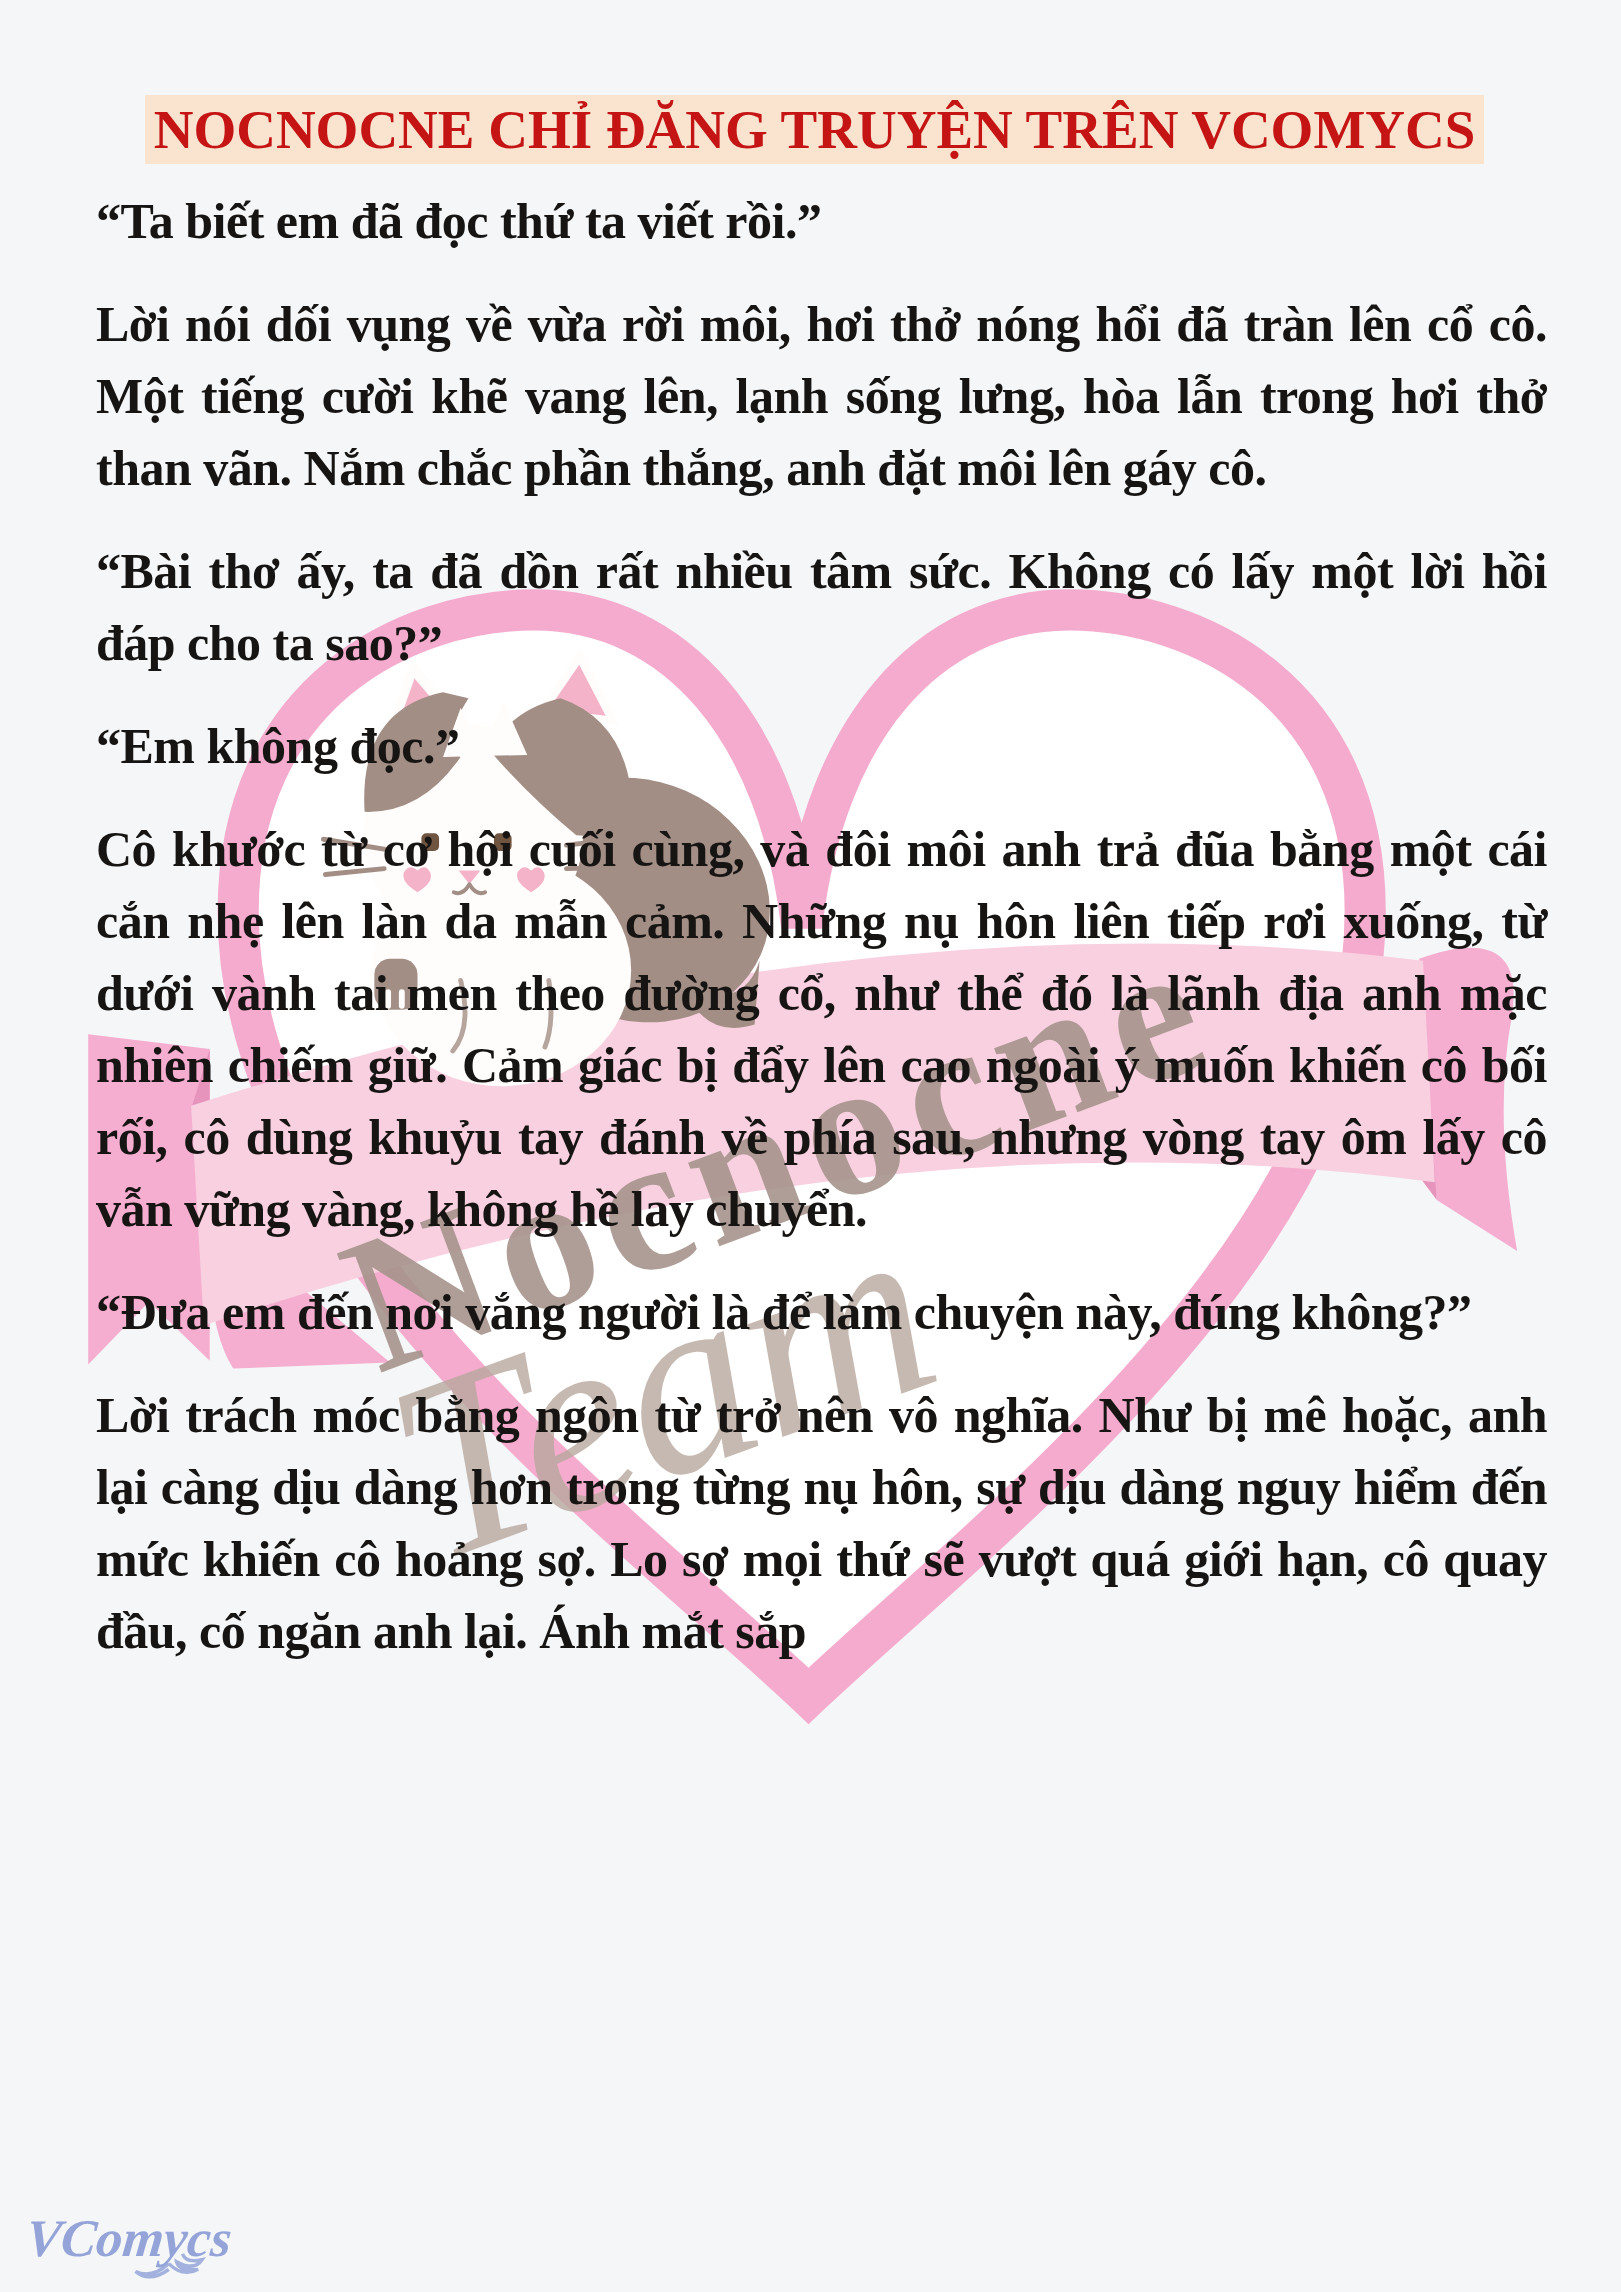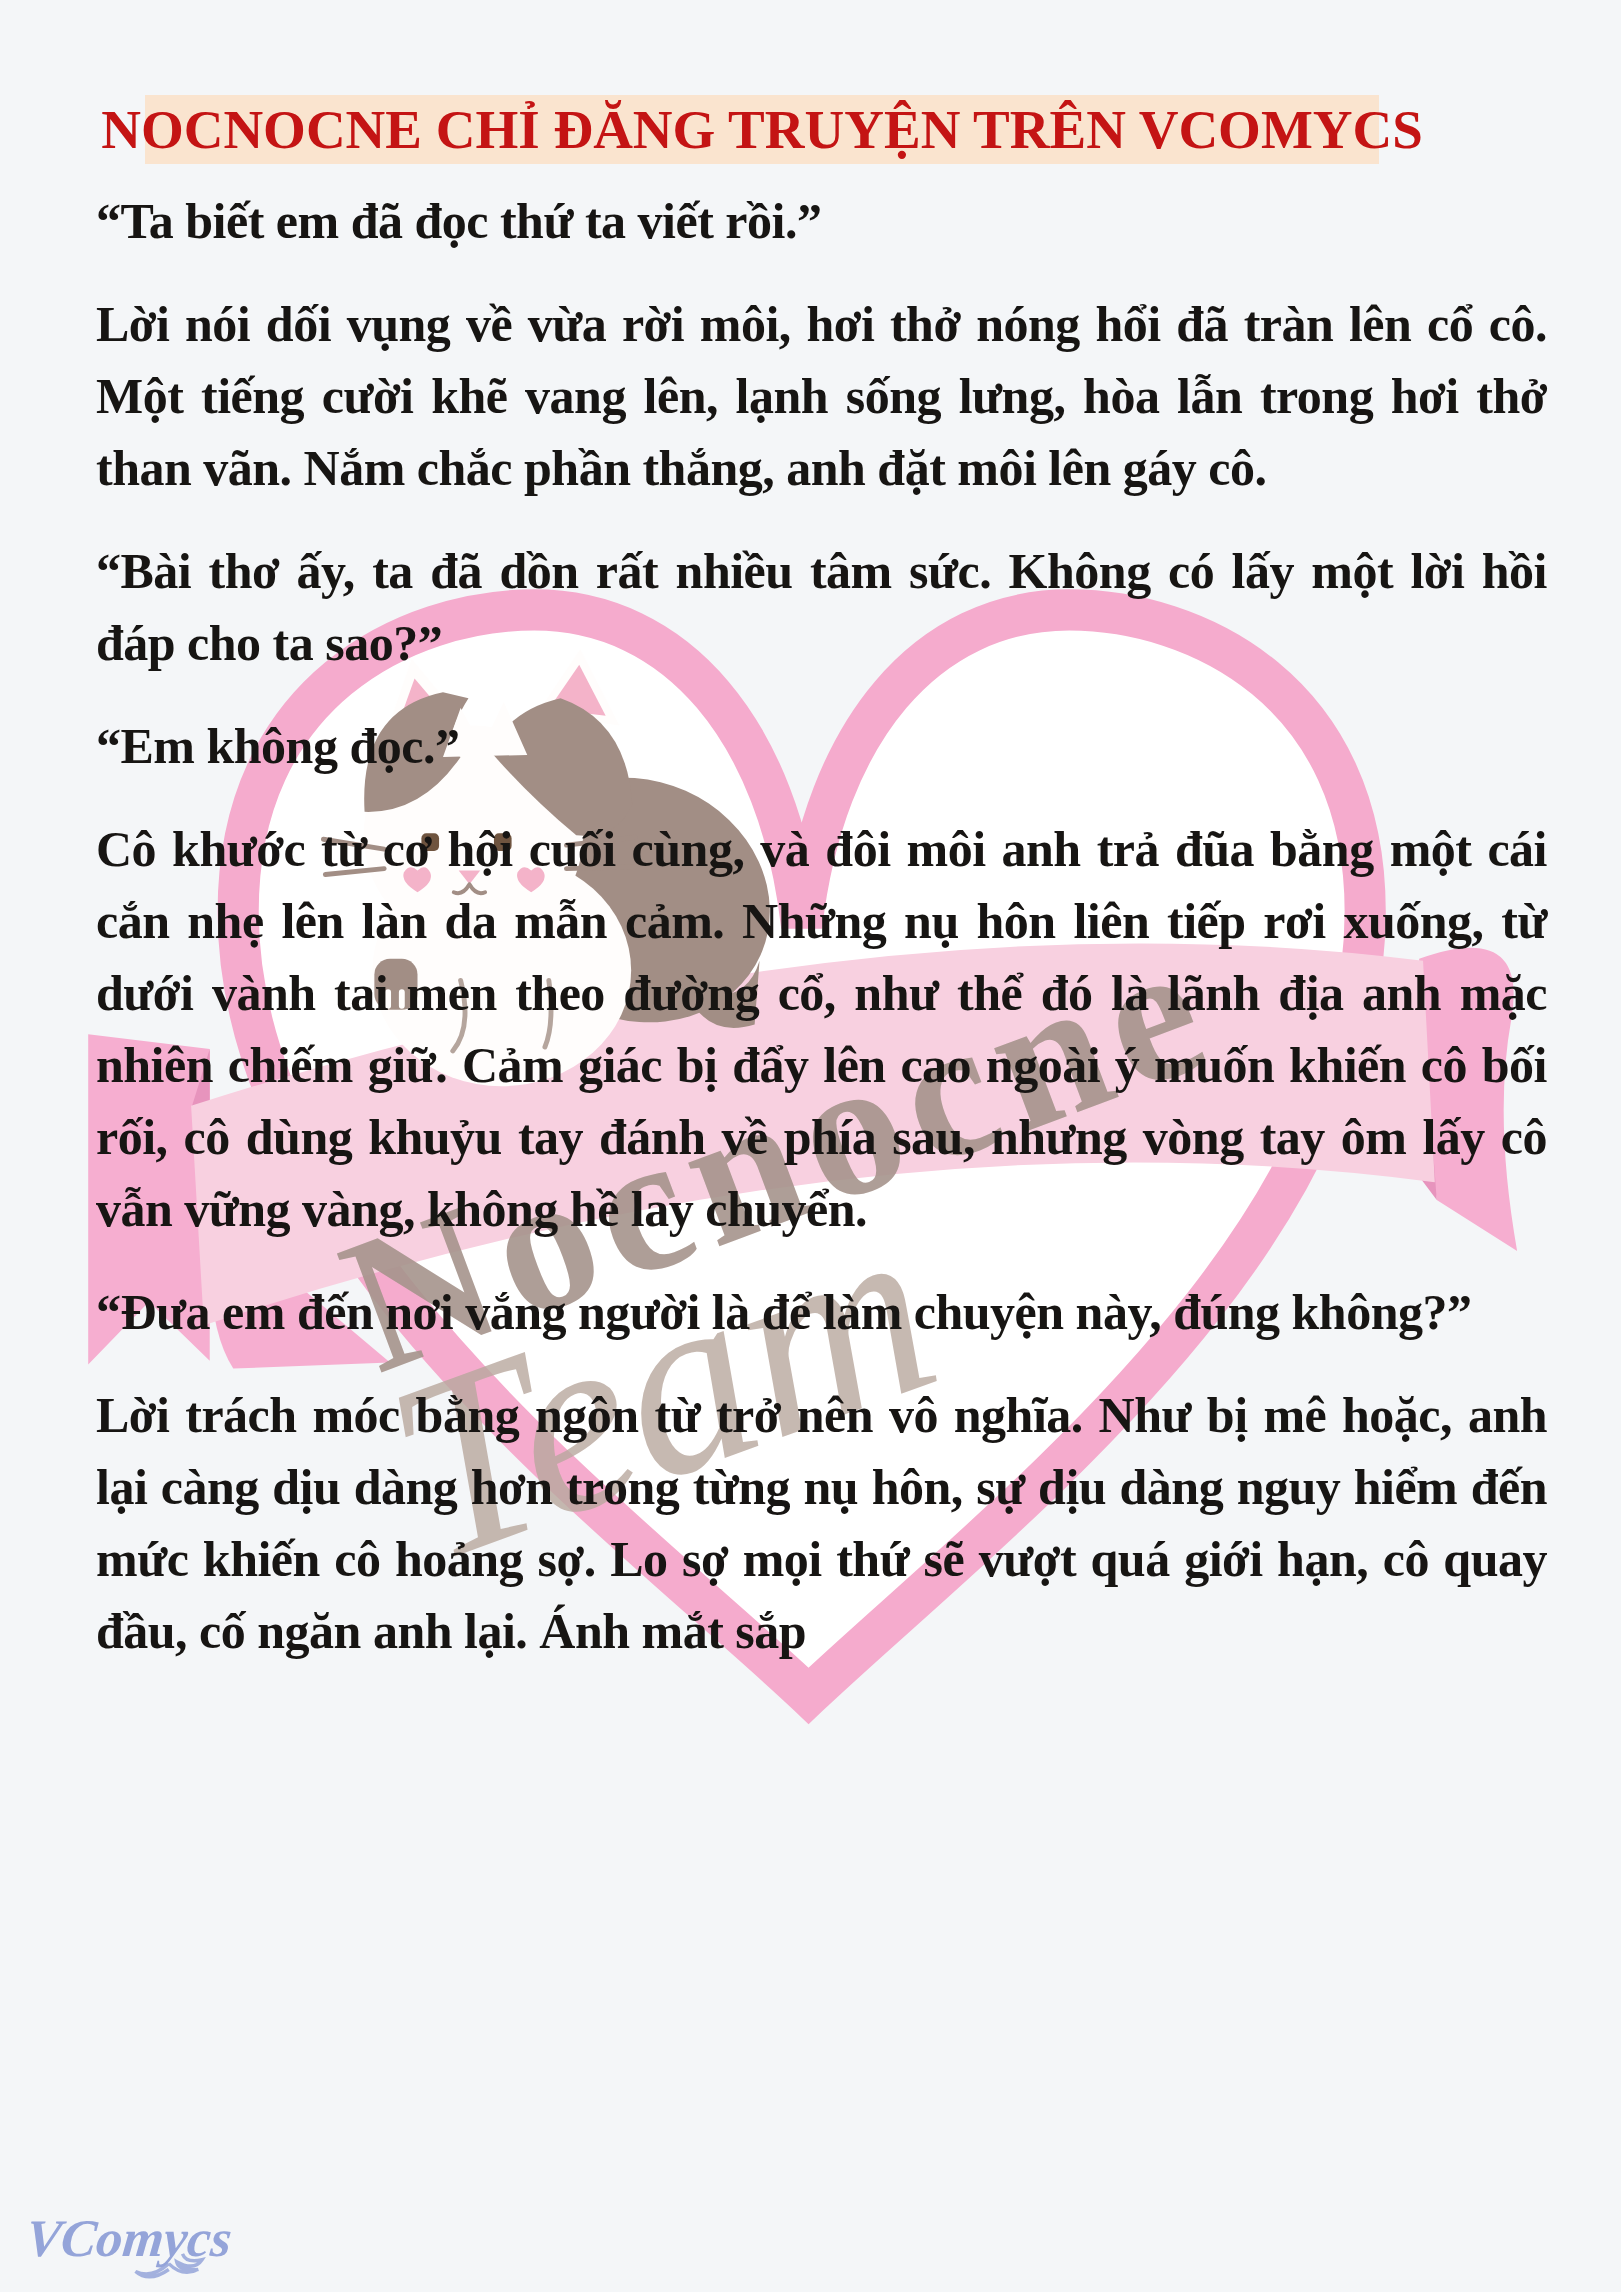--- a/index.html
+++ b/index.html
@@ -50,21 +50,21 @@
     opacity:.9;
   }
   .wordmark-sub-text{
     font-family:"Liberation Serif","DejaVu Serif",serif;
     font-style:italic;
     fill:var(--wordmark-sub);
     opacity:.8;
   }
   
   .header-banner{
-    position:absolute;left:145px;top:95px;width:1234px;height:69px;
+    position:absolute;left:145px;top:95px;width:1339px;height:69px;
     background:var(--header-bg);
     display:flex;align-items:center;justify-content:center;
     z-index:3;
   }
   .header-banner h1{
     font-size:55px;line-height:69px;font-weight:bold;
     color:var(--header-text);
     white-space:nowrap;
     letter-spacing:0px;
   }

